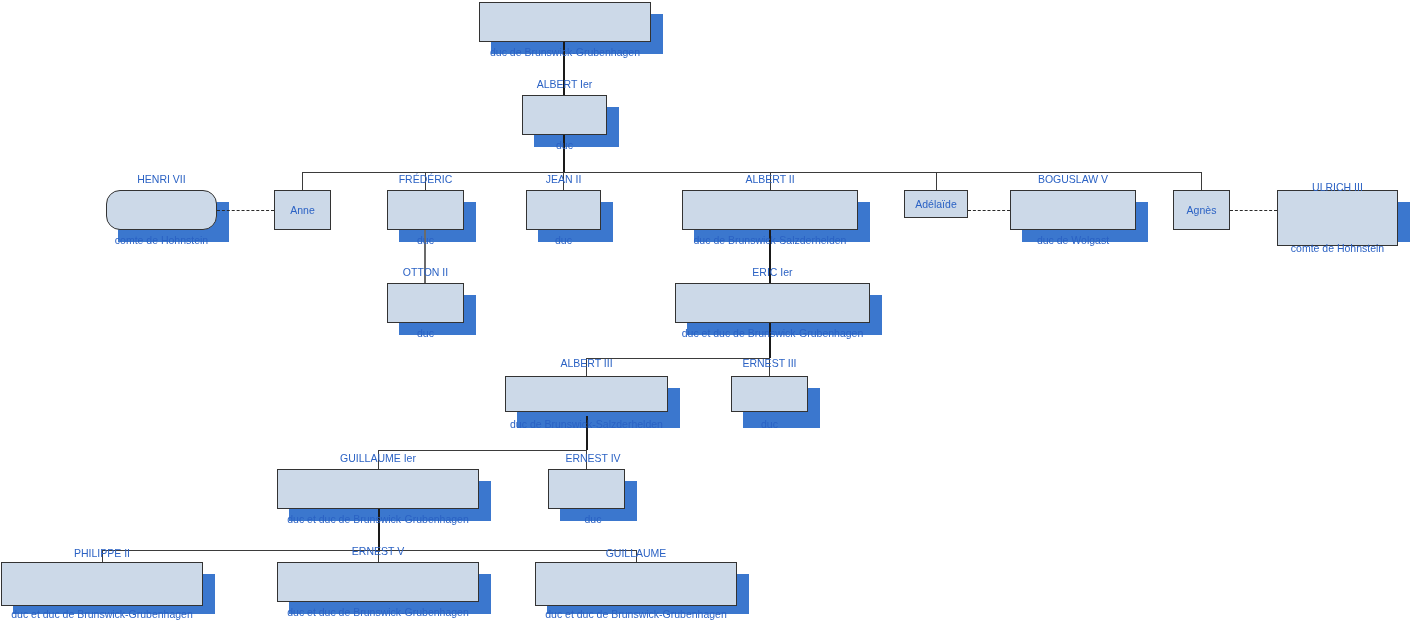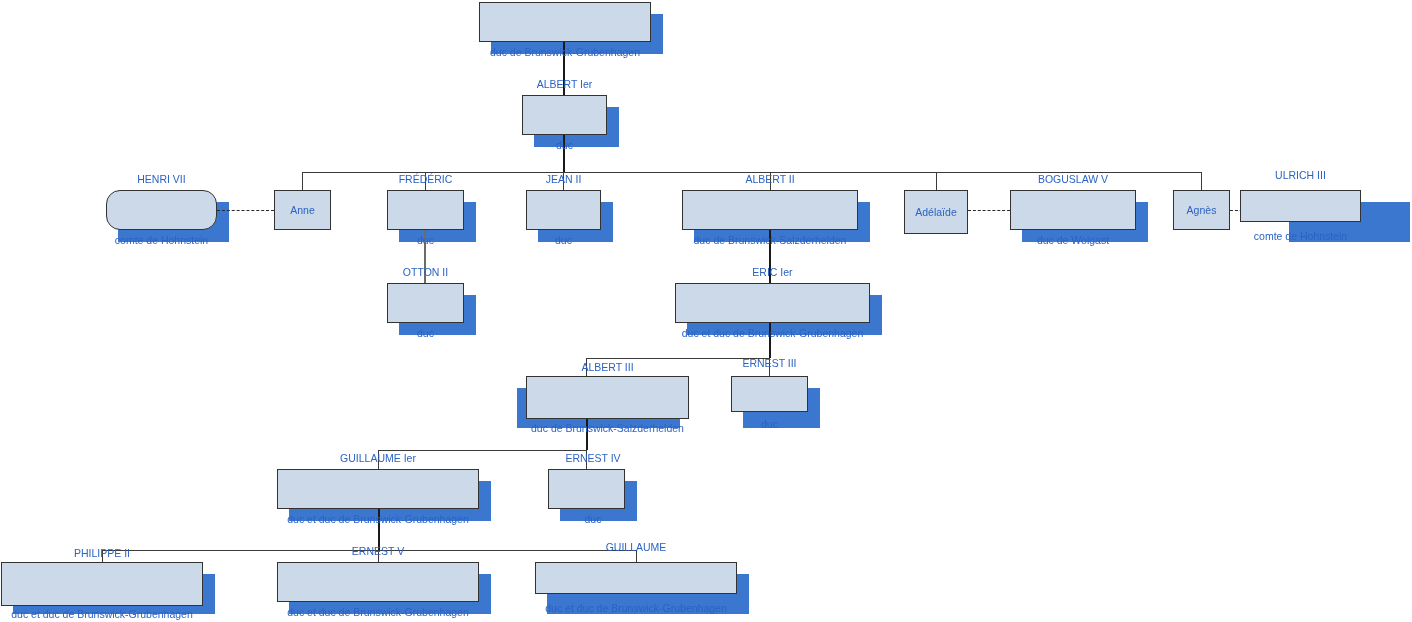--- a/index.html
+++ b/index.html
@@ -149,49 +149,49 @@
   <div class="node" style="left:526px; top:190px; width:75px; height:40px;">
     <span class="nm">JEAN II</span>
     <span class="ttl">duc</span>
   </div>
 
   <div class="node" style="left:682px; top:190px; width:176px; height:40px;">
     <span class="nm">ALBERT II</span>
     <span class="ttl">duc de Brunswick-Salzderhelden</span>
   </div>
 
-  <div class="node" style="left:904px; top:190px; width:64px; height:44px;">
+  <div class="node" style="left:904px; top:190px; width:64px; height:28px;">
     <span class="nm">Adélaïde</span>
   </div>
 
   <div class="node" style="left:1010px; top:190px; width:126px; height:40px;">
     <span class="nm">BOGUSLAW V</span>
     <span class="ttl">duc de Wolgast</span>
   </div>
 
   <div class="node" style="left:1173px; top:190px; width:57px; height:40px;">
     <span class="nm">Agnès</span>
   </div>
 
-  <div class="node" style="left:1240px; top:190px; width:121px; height:32px;">
+  <div class="node" style="left:1277px; top:190px; width:121px; height:56px;">
     <span class="nm">ULRICH III</span>
     <span class="ttl">comte de Hohnstein</span>
   </div>
 
   <div class="node" style="left:387px; top:283px; width:77px; height:40px;">
     <span class="nm">OTTON II</span>
     <span class="ttl">duc</span>
   </div>
 
   <div class="node" style="left:675px; top:283px; width:195px; height:40px;">
     <span class="nm">ERIC Ier</span>
     <span class="ttl">duc et duc de Brunswick-Grubenhagen</span>
   </div>
 
-  <div class="node" style="left:526px; top:376px; width:163px; height:43px;">
+  <div class="node" style="left:505px; top:376px; width:163px; height:36px;">
     <span class="nm">ALBERT III</span>
     <span class="ttl">duc de Brunswick-Salzderhelden</span>
   </div>
 
   <div class="node" style="left:731px; top:376px; width:77px; height:36px;">
     <span class="nm">ERNEST III</span>
     <span class="ttl">duc</span>
   </div>
 
   <div class="node" style="left:277px; top:469px; width:202px; height:40px;">
@@ -207,18 +207,18 @@
   <div class="node" style="left:1px; top:562px; width:202px; height:44px;">
     <span class="nm">PHILIPPE II</span>
     <span class="ttl">duc et duc de Brunswick-Grubenhagen</span>
   </div>
 
   <div class="node" style="left:277px; top:562px; width:202px; height:40px;">
     <span class="nm">ERNEST V</span>
     <span class="ttl">duc et duc de Brunswick-Grubenhagen</span>
   </div>
 
-  <div class="node" style="left:535px; top:562px; width:202px; height:32px;">
+  <div class="node" style="left:535px; top:562px; width:202px; height:44px;">
     <span class="nm">GUILLAUME</span>
     <span class="ttl">duc et duc de Brunswick-Grubenhagen</span>
   </div>
 
 </div>
 
 </body></html>

